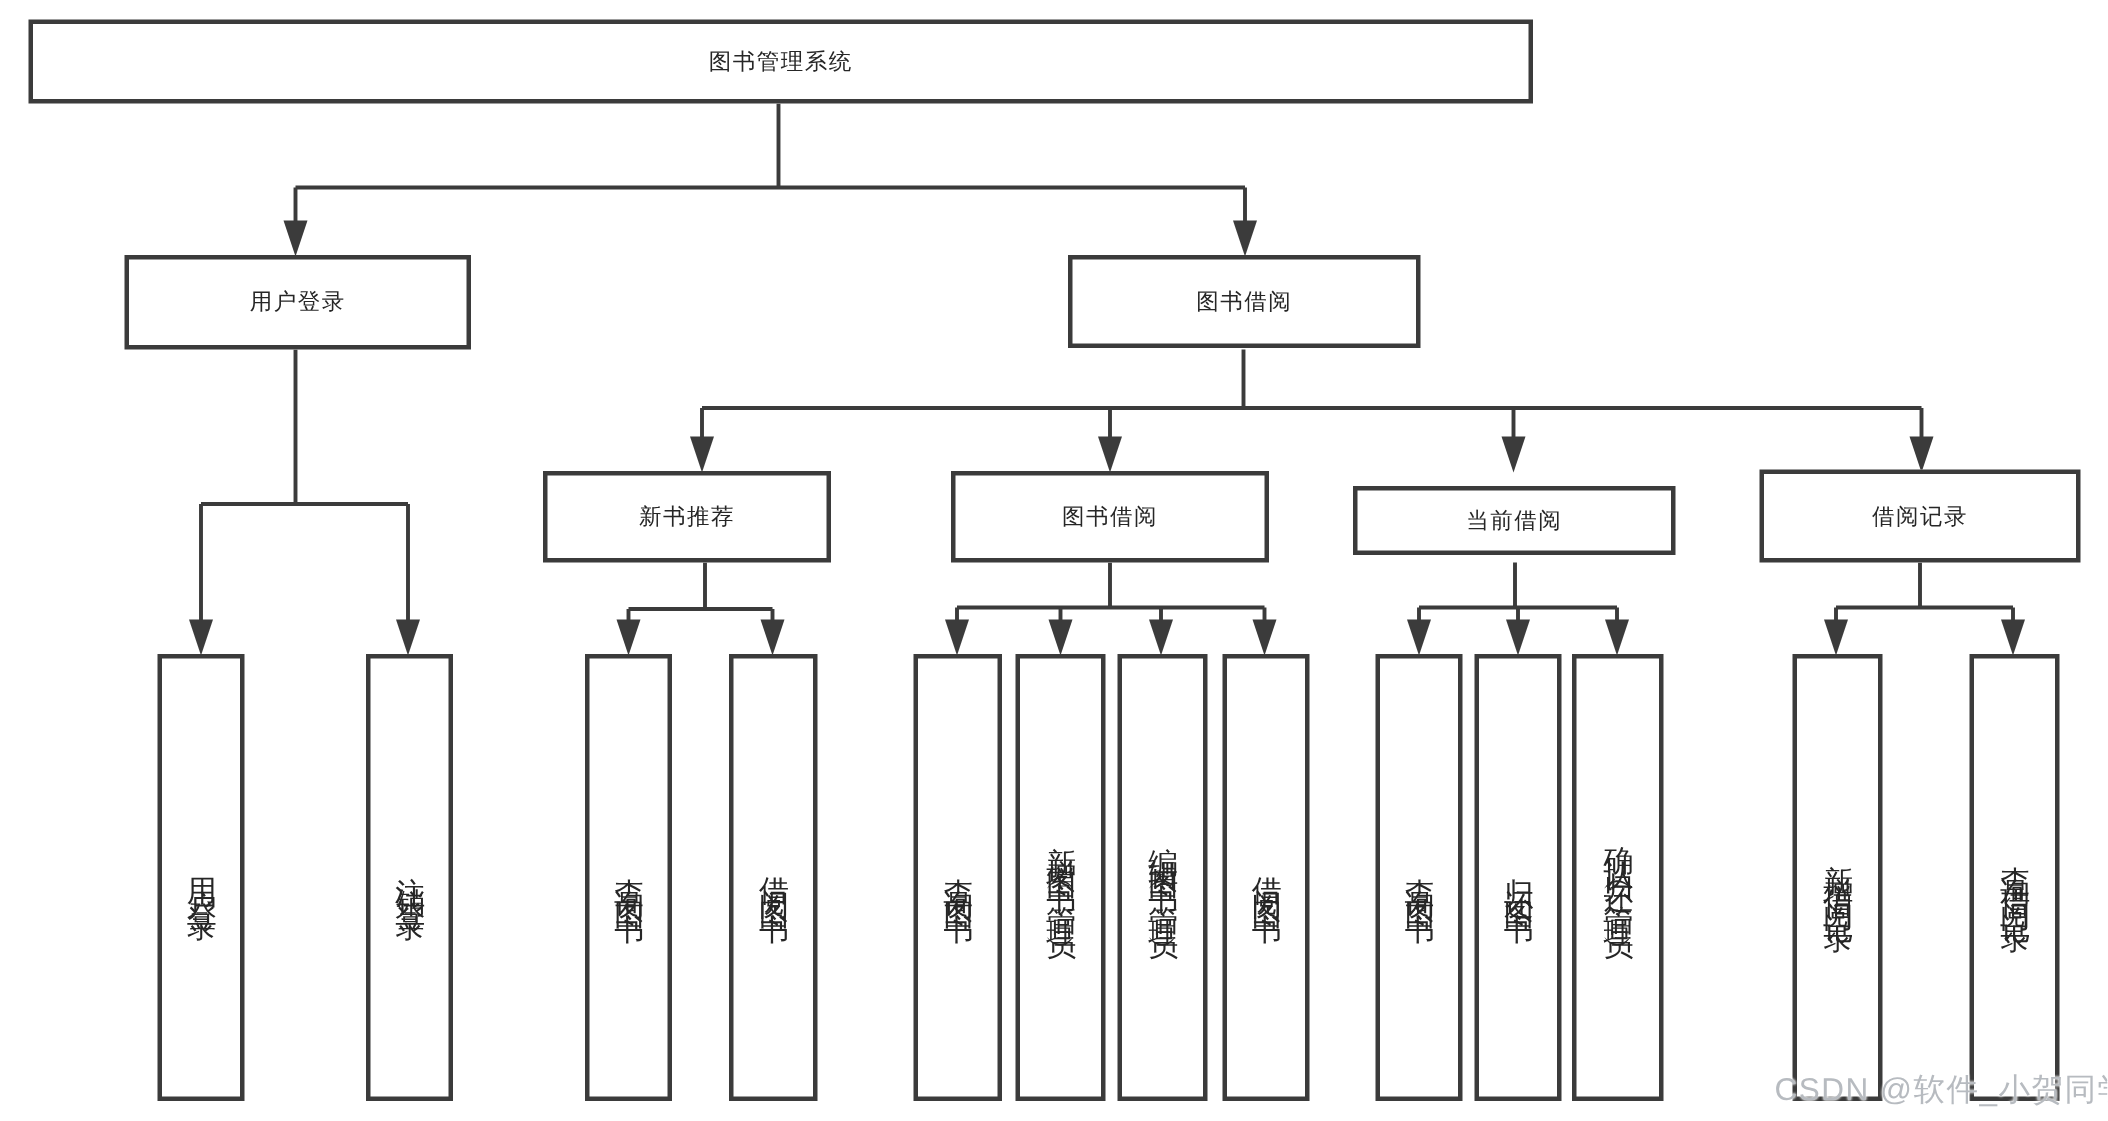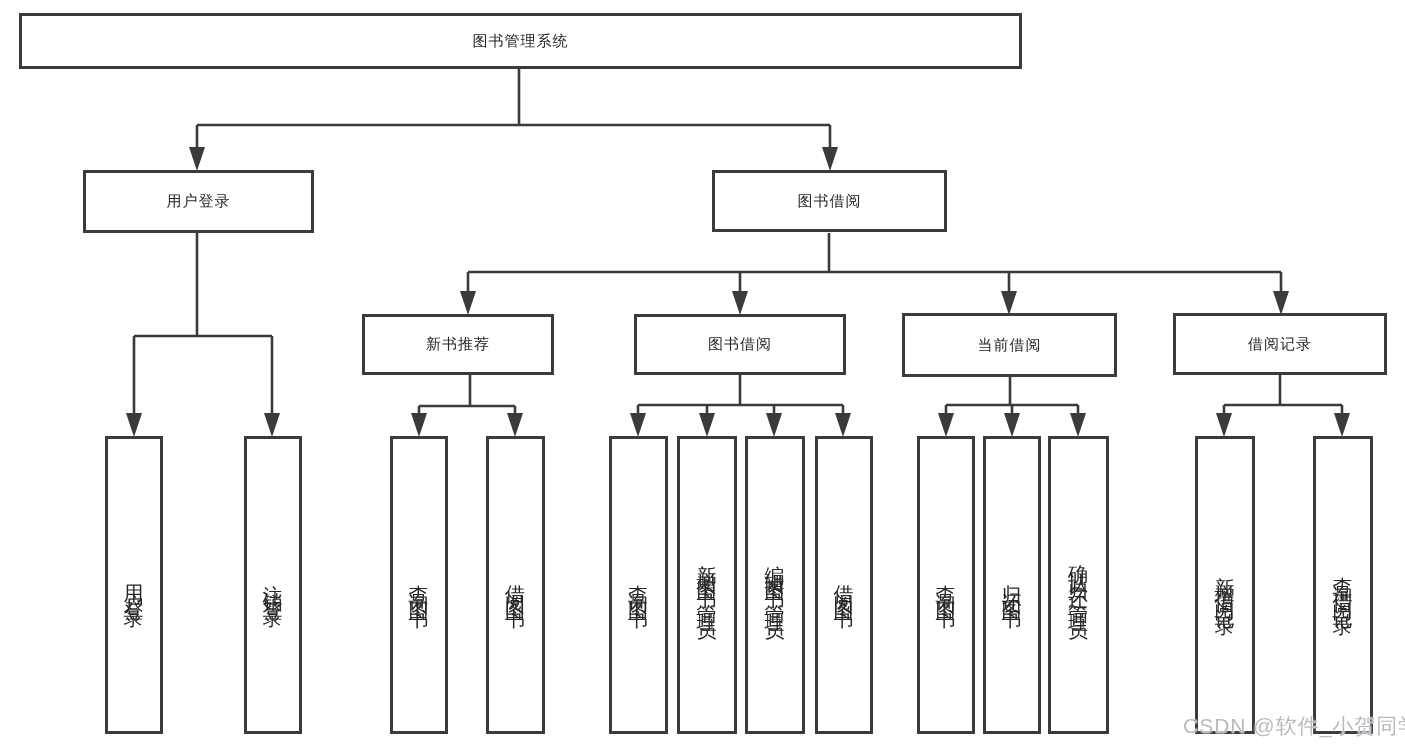--- a/index.html
+++ b/index.html
@@ -101,21 +101,21 @@
     </g>
   </svg>
 
   <div class="hnode" style="left:19px;top:13px;width:1003px;height:56px">图书管理系统</div>
 
   <div class="hnode" style="left:83px;top:170px;width:231px;height:63px">用户登录</div>
   <div class="hnode" style="left:712px;top:170px;width:235px;height:62px">图书借阅</div>
 
   <div class="hnode" style="left:362px;top:314px;width:192px;height:61px">新书推荐</div>
   <div class="hnode" style="left:634px;top:314px;width:212px;height:61px">图书借阅</div>
-  <div class="hnode" style="left:902px;top:313px;width:215px;height:64px">当前借阅</div>
+  <div class="hnode" style="left:902px;top:324px;width:215px;height:46px">当前借阅</div>
   <div class="hnode" style="left:1173px;top:313px;width:214px;height:62px">借阅记录</div>
 
   <div class="leaf" style="left:105px;width:58px">
     <span class="vtext">用户登录</span>
   </div>
   <div class="leaf" style="left:244px;width:58px">
     <span class="vtext">注销登录</span>
   </div>
 
   <div class="leaf" style="left:390px;width:58px">

